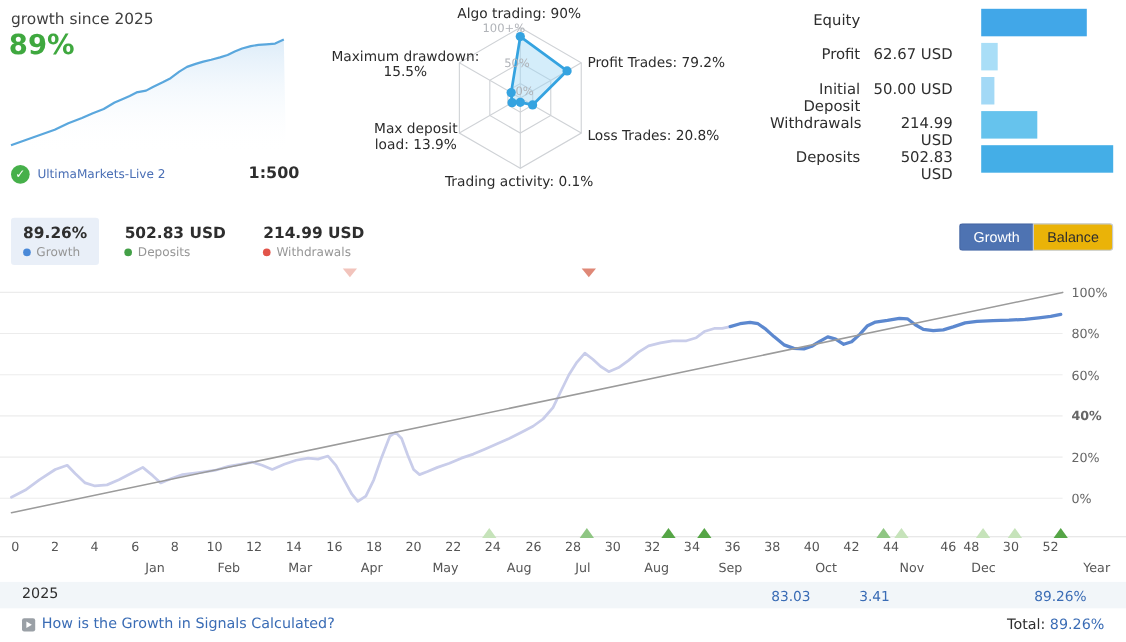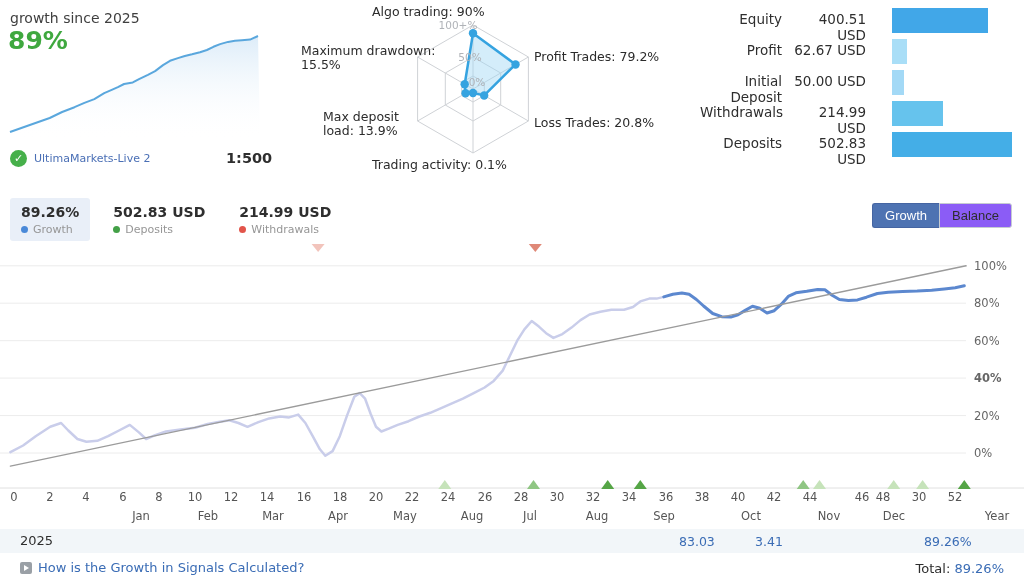--- a/index.html
+++ b/index.html
@@ -12,53 +12,53 @@
   .growth-big{left:8px;top:26px;font-size:25px;font-weight:bold;color:#3fa83f;}
   .account-row{left:10px;top:148px;height:20px;display:flex;align-items:center;}
   .badge{width:17px;height:17px;border-radius:50%;background:#46b04a;color:#fff;font-size:11px;
          display:flex;align-items:center;justify-content:center;font-weight:bold;}
   .acct-name{margin-left:7px;font-size:11px;color:#4a6fb5;cursor:pointer;}
   .leverage{left:226px;top:150px;font-size:14.5px;font-weight:bold;color:#2e2e2e;}
 
   
   .radar-wrap{left:303px;top:0;width:345px;height:190px;}
   .radar-label{position:absolute;font-size:12.5px;color:#2b2b2b;line-height:1.1;}
-  .rl-center{text-align:left;}
+  .rl-center{text-align:center;}
 
   
   .balances{left:700px;top:6px;width:320px;}
   .balance-row{position:relative;height:31px;}
   .b-label{position:absolute;left:0;top:5px;width:82px;text-align:right;font-size:13.5px;color:#2e2e2e;}
   .b-value{position:absolute;left:90px;top:5px;width:76px;text-align:right;font-size:13.5px;color:#2e2e2e;}
   .b-bar{position:absolute;left:192px;top:2px;height:25px;}
 
   
   .chips{left:10px;top:198px;display:flex;gap:12px;}
   .chip{padding:6px 11px 5px 11px;border-radius:3px;cursor:pointer;}
   .chip.sel{background:#e9eff8;}
   .chip-value{font-size:14px;font-weight:600;color:#2e2e2e;}
   .chip-label{margin-top:3px;font-size:11px;color:#969696;display:flex;align-items:center;gap:5px;}
   .dot{width:7px;height:7px;border-radius:50%;display:inline-block;}
 
   .toggle{top:203px;right:12px;display:flex;}
-  .tbtn{font-size:13px;padding:4px 12px;border:1px solid #c6cbd1;background:#8b5cf6;color:#2e2e2e;cursor:pointer;}
+  .tbtn{font-size:13px;padding:4px 12px;border:1px solid #c6cbd1;background:#eab308;color:#2e2e2e;cursor:pointer;}
   .tbtn.active{background:#4e73b2;border-color:#4565a2;color:#fff;}
   .tbtn:first-child{border-radius:3px 0 0 3px;border-right:none;}
   .tbtn:last-child{border-radius:0 3px 3px 0;}
 
   
   .chart-svg{left:0;top:240px;}
   .ytick{position:absolute;left:974px;font-size:11.5px;color:#666;}
   .wlabel{position:absolute;top:490px;width:30px;text-align:center;font-size:11.5px;color:#555;}
   .mlabel{position:absolute;top:509px;width:60px;text-align:center;font-size:11.5px;color:#555;}
 
   
   .year-row{left:0;top:529px;width:1024px;height:24px;background:#f2f6f9;}
   .year-cell{position:absolute;top:4px;font-size:13px;color:#2e2e2e;}
-  .year-val{position:absolute;top:5px;width:80px;text-align:left;font-size:12.5px;color:#3a6cb5;}
+  .year-val{position:absolute;top:5px;width:80px;text-align:center;font-size:12.5px;color:#3a6cb5;}
   .footer-link{left:20px;top:560px;display:flex;align-items:center;gap:6px;cursor:pointer;}
   .help-ico{width:12px;height:12px;background:#9aa0a6;border-radius:2px;position:relative;}
   .help-ico:after{content:"";position:absolute;left:4px;top:3px;border-left:5px solid #fff;
                   border-top:3px solid transparent;border-bottom:3px solid transparent;}
   .link-text{font-size:13px;color:#3a6cb5;}
   .total-wrap{top:561px;right:20px;font-size:13px;}
   .total-label{color:#2e2e2e;}
   .total-value{color:#3a6cb5;}
 </style>
 </head>
@@ -112,21 +112,20 @@
         <div class="radar-label" style="left: 231px; top: 116px; width: 160px;">Loss Trades: 20.8%</div>
         <div class="radar-label rl-center" style="left: 69px; top: 158px; width: 200px;">Trading activity: 0.1%</div>
         <div class="radar-label rl-center" style="left: 20px; top: 110px; width: 110px;">Max deposit load: 13.9%</div>
         <div class="radar-label rl-center" style="left: -2px; top: 44px; width: 135px;">Maximum drawdown: 15.5%</div>
       </div>
   </div>
 
   <div class="abs balances" id="balances">
       <div class="balance-row">
         <div class="b-label">Equity</div>
-        <div class="b-value">400.51 USD</div>
         <div class="b-bar" style="width: 95.6px; background: rgb(65, 167, 232);"></div>
       </div>
       <div class="balance-row">
         <div class="b-label">Profit</div>
         <div class="b-value">62.67 USD</div>
         <div class="b-bar" style="width: 15px; background: rgb(169, 222, 247);"></div>
       </div>
       <div class="balance-row">
         <div class="b-label">Initial Deposit</div>
         <div class="b-value">50.00 USD</div>

